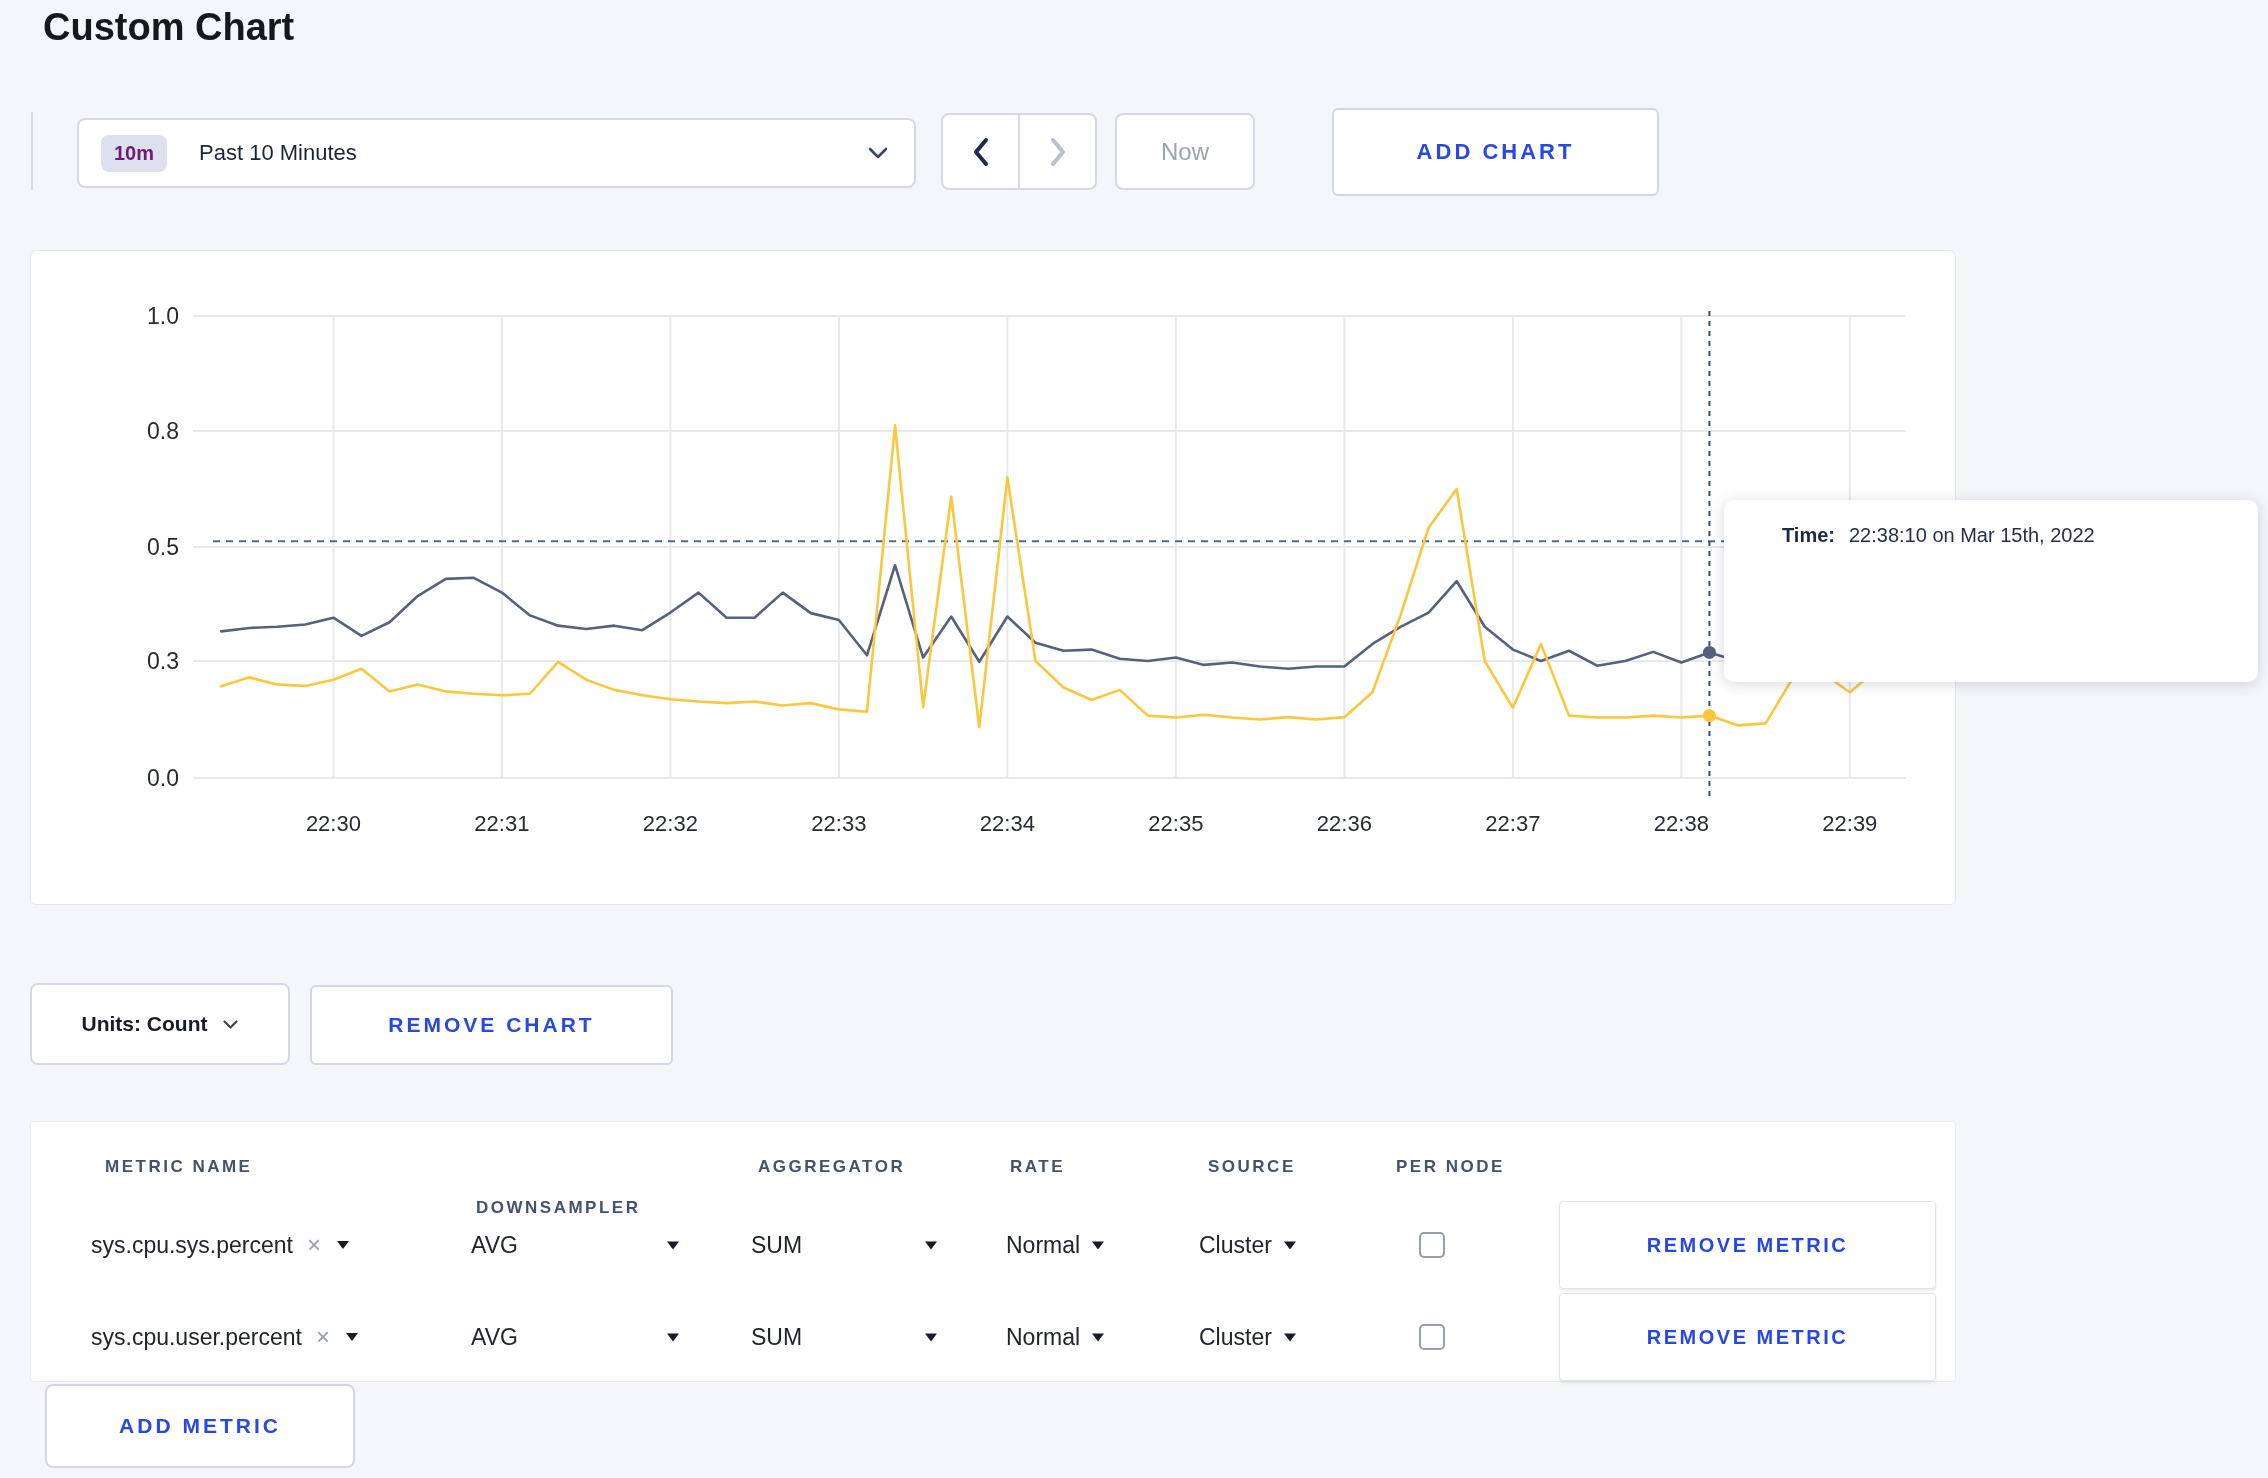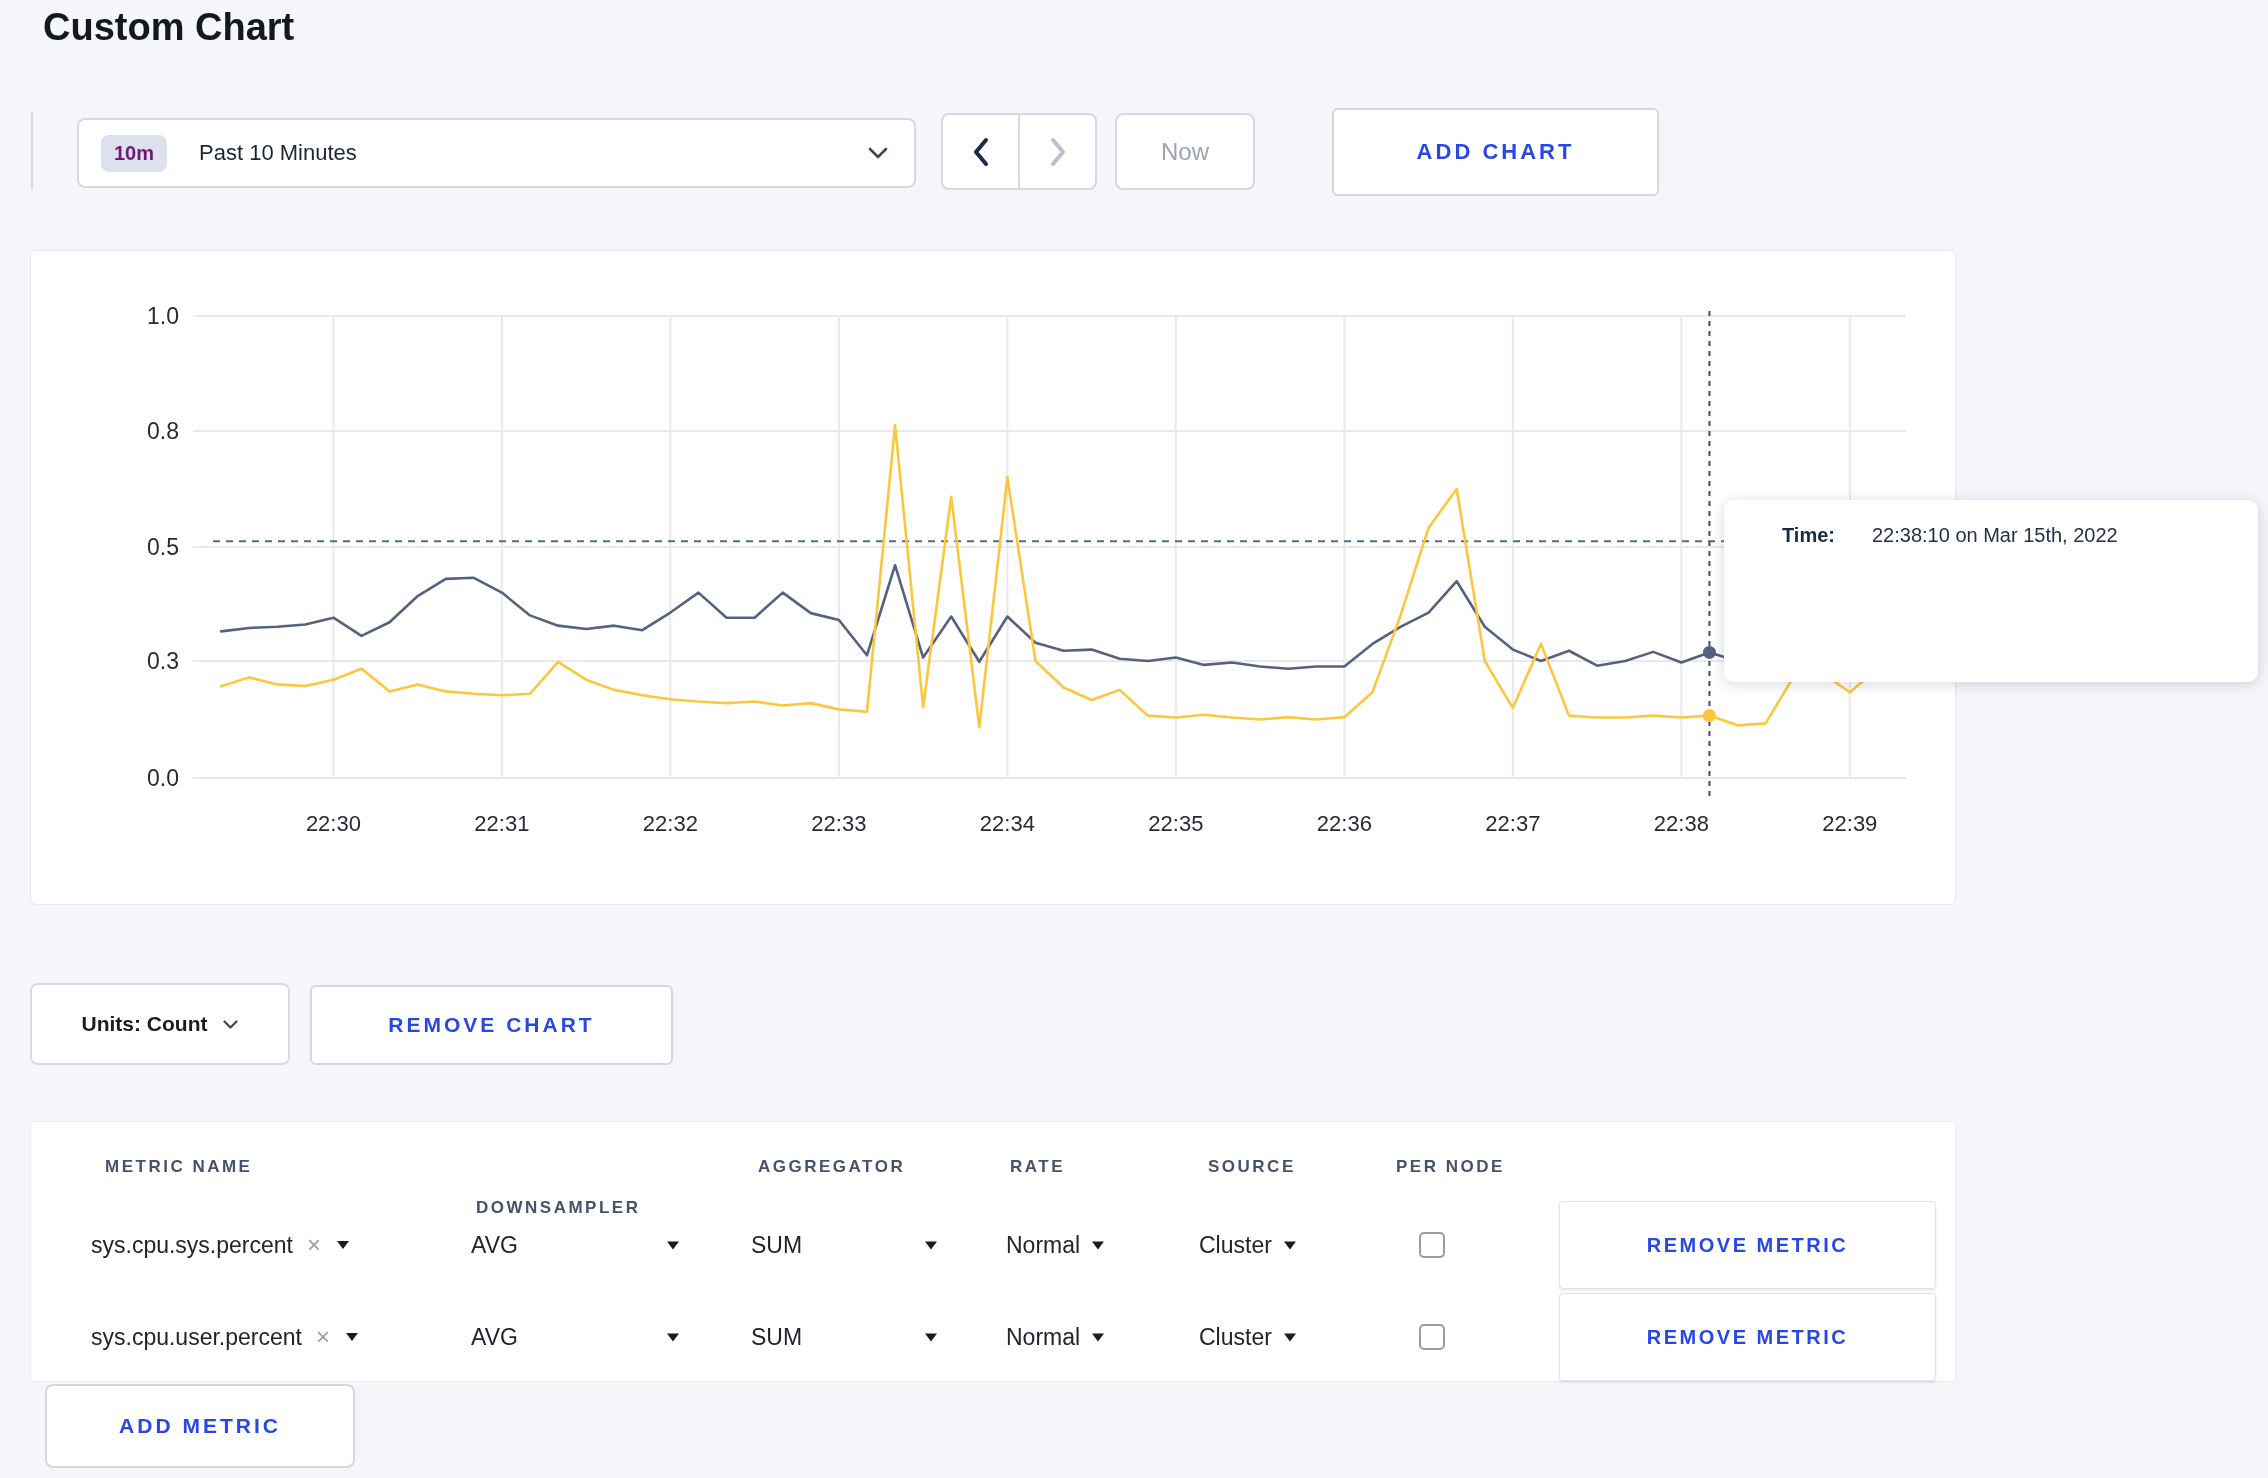--- a/index.html
+++ b/index.html
@@ -44,21 +44,21 @@
     position:absolute;left:30px;top:250px;width:1926px;height:655px;background:#fff;
     border:1px solid #e4e7ef;border-radius:6px;box-sizing:border-box;
   }
   .chart-panel svg{position:absolute;left:0;top:0;}
   
   .tooltip{
     position:absolute;left:1724px;top:500px;width:534px;height:182px;background:#fff;
     border-radius:10px;box-shadow:0 2px 14px rgba(30,40,70,.18);box-sizing:border-box;
     padding:24px 26px 0 26px;z-index:5;font-size:20px;color:#1c2a45;
   }
-  .tt-row{display:flex;align-items:flex-start;margin-bottom:16px;gap:23px;}
+  .tt-row{display:flex;align-items:flex-start;margin-bottom:16px;}
   .tt-time{margin-left:32px;}
   .tt-label{font-weight:700;color:#1c2a45;}
   .tt-val{margin-left:14px;font-weight:400;color:#243049;}
   .tt-sq{width:17px;height:17px;border-radius:3px;box-sizing:border-box;border:3px solid #1c2b4a;margin-right:12px;flex:none;}
   
   .units-btn{left:30px;top:983px;width:260px;height:82px;justify-content:center;gap:16px;
     font-size:21px;font-weight:700;color:#171c26;cursor:pointer;}
   .remove-chart{left:310px;top:985px;width:363px;height:80px;font-size:21px;}
   
   .metrics-panel{

